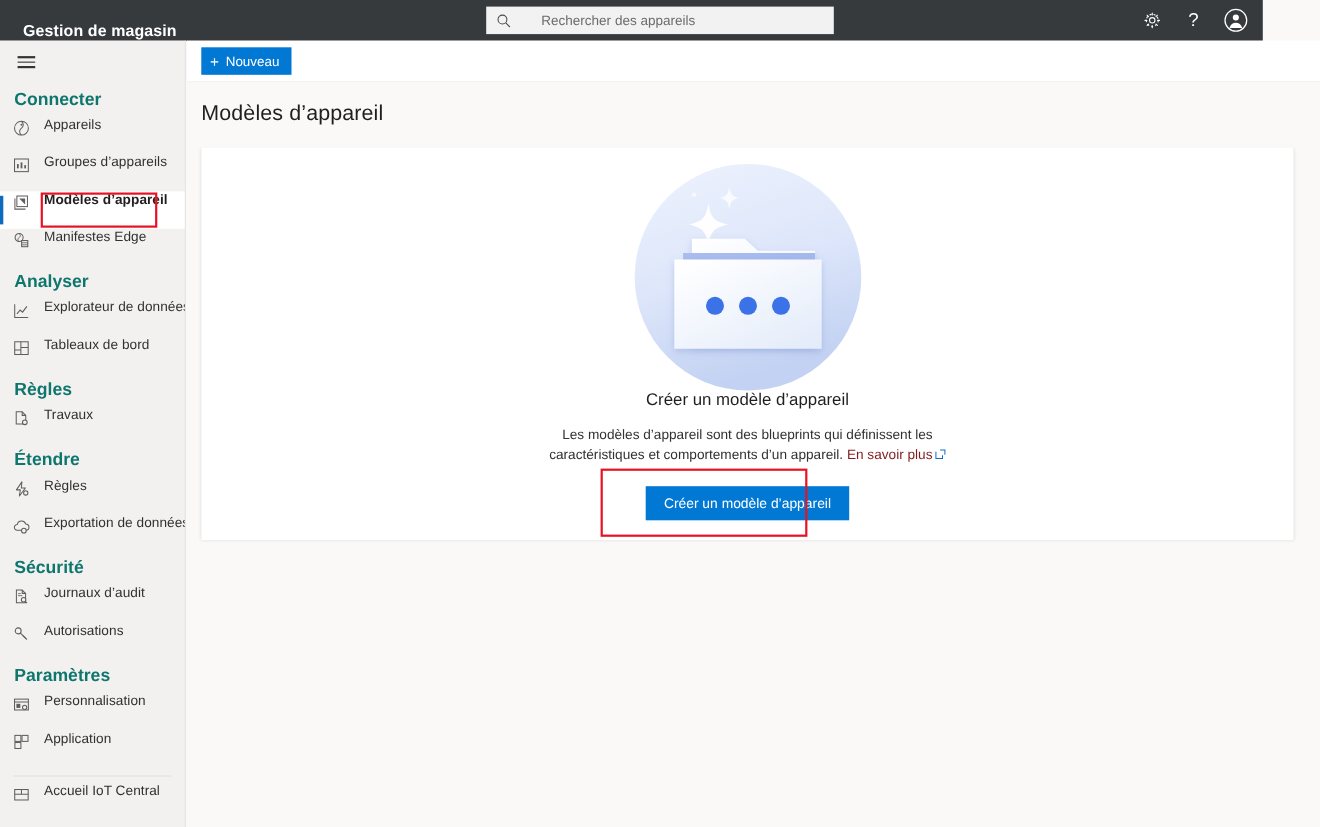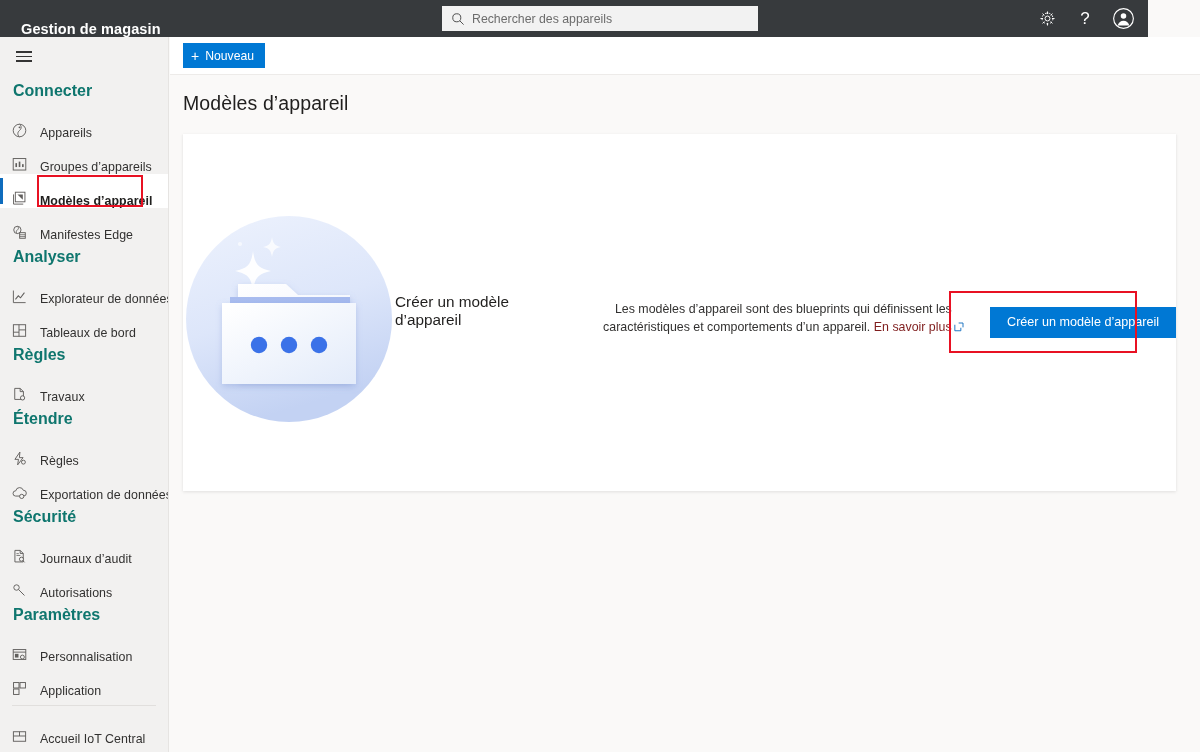--- a/index.html
+++ b/index.html
@@ -38,20 +38,21 @@
     flex: 0 0 auto;
     display: block;
   }
   .search-input {
     border: none; outline: none; background: transparent;
     font-family: "Liberation Sans", sans-serif;
     font-size: 12.3px;
     color: #0c4a6e;
     width: 270px;
     padding: 0;
+    margin-left: 20px;
   }
   .search-input::placeholder { color: #6c6c6c; }
   .topbar-actions {
     position: absolute; right: 6px; top: 0;
     height: 37px; display: flex; align-items: center; gap: 0px;
   }
   .tb-btn {
     width: 38px; height: 37px;
     display: flex; align-items: center; justify-content: center;
     cursor: pointer;
@@ -80,21 +81,21 @@
   .nav-group-title {
     font-size: 16px;
     color: #0f766e;
     font-weight: 700;
     padding: 0 0 0 13px;
     height: 30px;
     display: flex; align-items: center;
   }
   .nav-item {
     height: 34px;
-    display: flex; align-items: flex-end;
+    display: flex; align-items: flex-start;
     cursor: pointer;
     position: relative;
     padding-left: 0px;
   }
   .nav-item .nav-icon {
     width: 20px; height: 20px;
     margin-left: 9px; margin-right: 11px;
     flex: 0 0 auto;
     display: flex; align-items: center; justify-content: center;
   }
@@ -160,21 +161,21 @@
     font-weight: 400;
     margin: 17px 0 0 13px;
     letter-spacing: .1px;
   }
   .card {
     position: absolute;
     left: 13px; top: 59px;
     width: 993px; height: 357px;
     background: #ffffff;
     box-shadow: 0 1.2px 3.2px rgba(0,0,0,.10), 0 0.2px 1px rgba(0,0,0,.08);
-    display: flex; 
+    display: flex; flex-direction: column;
     align-items: center;
   }
 
   
   .illus {
     position: relative;
     width: 212px; height: 212px;
     margin-top: 12px;
   }
   .empty-heading {

